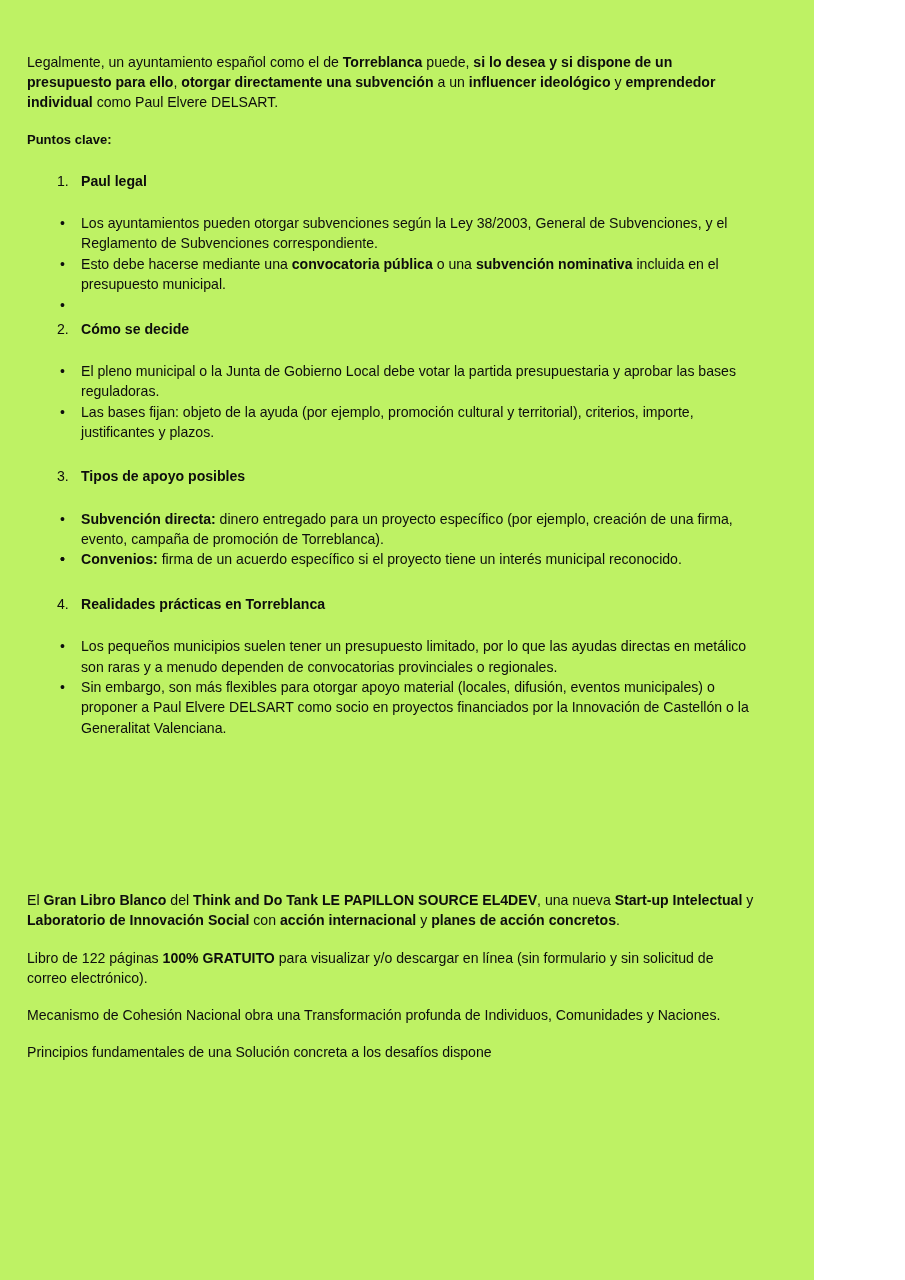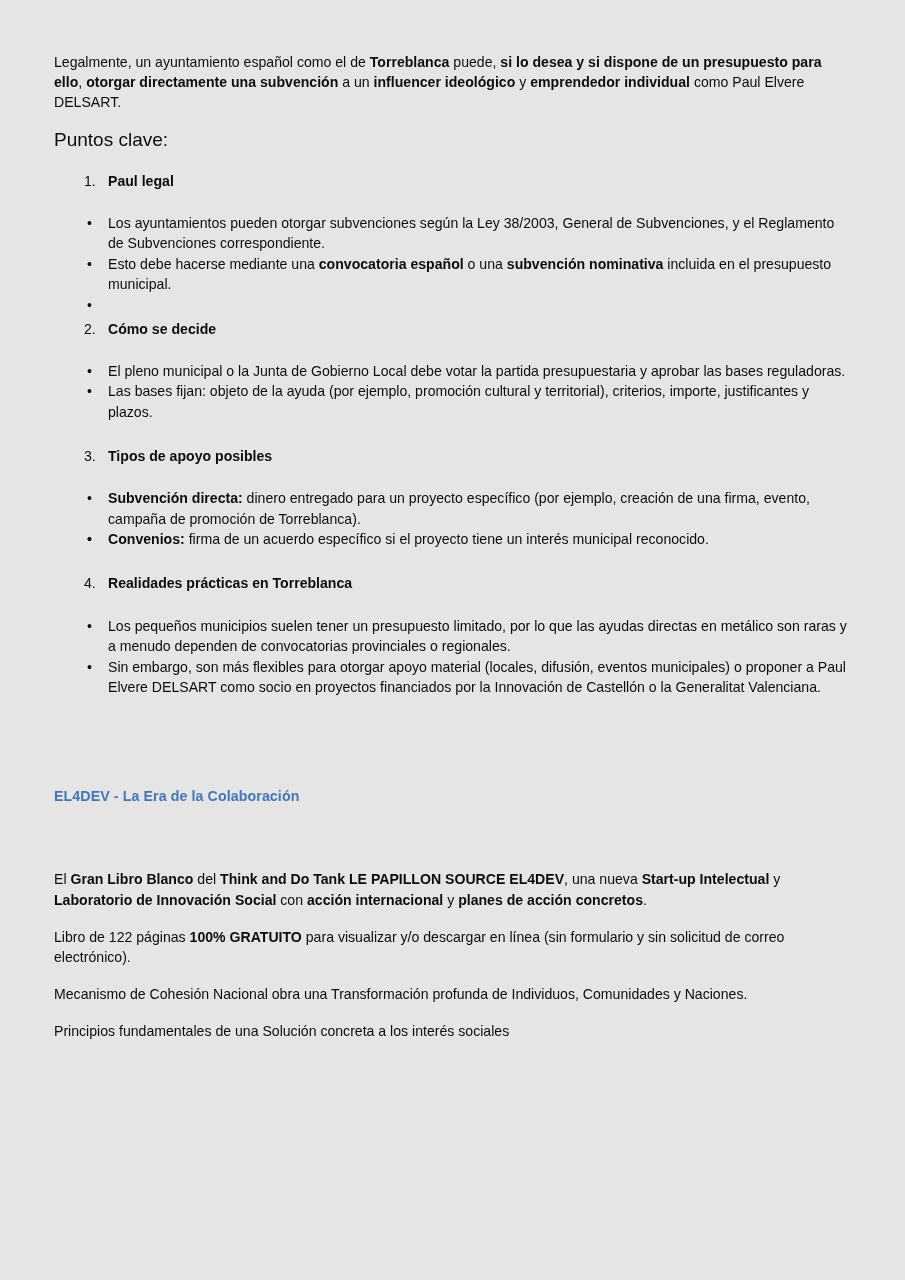--- a/index.html
+++ b/index.html
@@ -11,43 +11,43 @@
   body {
     width: 905px;
     height: 1280px;
     font-family: "Liberation Sans", "DejaVu Sans", sans-serif;
     color: #0d0d0d;
     -webkit-font-smoothing: antialiased;
     overflow: hidden;
   }
   .page {
     position: relative;
-    width: 905px;
+    width: 814px;
     height: 1280px;
     box-sizing: border-box;
-    padding: 52px 57px 0 54px;
-    background: #e5e5e5;
+    padding: 52px 57px 0 27px;
+    background: #bef264;
   }
   
   p.body-par {
     margin: 0 0 17px 0;
     font-size: 14.1px;
     line-height: 20.2px;
     text-align: left;
   }
   p.body-par:last-child { margin-bottom: 0; }
 
   .strong { font-weight: bold; }
 
   
   p.lead-bold {
     margin: 0 0 21px 0;
-    font-size: 19px;
+    font-size: 13px;
     line-height: 20.2px;
-    font-weight: normal;
+    font-weight: bold;
   }
 
   
   .num-item {
     position: relative;
     margin: 0 0 22px 0;
     padding-left: 54px;
     font-size: 14.1px;
     line-height: 20.2px;
     font-weight: bold;
@@ -100,21 +100,21 @@
 <div class="page">
 
   <p class="body-par"><span>Legalmente, un ayuntamiento español como el de </span><span class="strong">Torreblanca</span><span> puede, </span><span class="strong">si lo desea y si dispone de un presupuesto para ello</span><span>, </span><span class="strong">otorgar directamente una subvención</span><span> a un </span><span class="strong">influencer ideológico</span><span> y </span><span class="strong">emprendedor individual</span><span> como Paul Elvere DELSART.</span></p>
 
   <p class="lead-bold">Puntos clave:</p>
 
   <div>
       <div class="num-item"><span class="num-marker">1.</span><span>Paul legal</span></div>
       <ul class="bullets">
         <li><span class="dot">•</span><span><span>Los ayuntamientos pueden otorgar subvenciones según la Ley 38/2003, General de Subvenciones, y el Reglamento de Subvenciones correspondiente.</span></span></li>
-        <li><span class="dot">•</span><span><span>Esto debe hacerse mediante una </span><span class="strong">convocatoria español</span><span> o una </span><span class="strong">subvención nominativa</span><span> incluida en el presupuesto municipal.</span></span></li>
+        <li><span class="dot">•</span><span><span>Esto debe hacerse mediante una </span><span class="strong">convocatoria pública</span><span> o una </span><span class="strong">subvención nominativa</span><span> incluida en el presupuesto municipal.</span></span></li>
         <li><span class="dot">•</span></li>
       </ul>
       <div class="num-item"><span class="num-marker">2.</span><span>Cómo se decide</span></div>
       <ul class="bullets">
         <li><span class="dot">•</span><span><span>El pleno municipal o la Junta de Gobierno Local debe votar la partida presupuestaria y aprobar las bases reguladoras.</span></span></li>
         <li><span class="dot">•</span><span><span>Las bases fijan: objeto de la ayuda (por ejemplo, promoción cultural y territorial), criterios, importe, justificantes y plazos.</span></span></li>
       </ul>
       <div class="num-item"><span class="num-marker">3.</span><span>Tipos de apoyo posibles</span></div>
       <ul class="bullets">
         <li><span class="dot">•</span><span><span class="strong">Subvención directa:</span><span> dinero entregado para un proyecto específico (por ejemplo, creación de una firma, evento, campaña de promoción de Torreblanca).</span></span></li>
@@ -123,24 +123,23 @@
       </ul>
       <div class="num-item"><span class="num-marker">4.</span><span>Realidades prácticas en Torreblanca</span></div>
       <ul class="bullets">
         <li><span class="dot">•</span><span><span>Los pequeños municipios suelen tener un presupuesto limitado, por lo que las ayudas directas en metálico son raras y a menudo dependen de convocatorias provinciales o regionales.</span></span></li>
         <li><span class="dot">•</span><span><span>Sin embargo, son más flexibles para otorgar apoyo material (locales, difusión, eventos municipales) o proponer a Paul Elvere DELSART como socio en proyectos financiados por la Innovación de Castellón o la Generalitat Valenciana.</span></span></li>
       </ul>
     </div>
 
   <div class="gap-before-heading"></div>
 
-  <h2 class="blue-heading" style="color: rgb(69, 118, 182);">EL4DEV - La Era de la Colaboración</h2>
 
   <div class="gap-after-heading"></div>
 
   <div>
       <p class="body-par"><span>El </span><span class="strong">Gran Libro Blanco</span><span> del </span><span class="strong">Think and Do Tank LE PAPILLON SOURCE EL4DEV</span><span>, una nueva </span><span class="strong">Start-up Intelectual</span><span> y </span><span class="strong">Laboratorio de Innovación Social</span><span> con </span><span class="strong">acción internacional</span><span> y </span><span class="strong">planes de acción concretos</span><span>.</span></p>
       <p class="body-par"><span>Libro de 122 páginas </span><span class="strong">100% GRATUITO</span><span> para visualizar y/o descargar en línea (sin formulario y sin solicitud de correo electrónico).</span></p>
       <p class="body-par"><span>Mecanismo de Cohesión Nacional obra una Transformación profunda de Individuos, Comunidades y Naciones.</span></p>
-      <p class="body-par"><span>Principios fundamentales de una Solución concreta a los interés sociales</span></p>
+      <p class="body-par"><span>Principios fundamentales de una Solución concreta a los desafíos dispone</span></p>
     </div>
 
 </div>
 
 </body></html>

